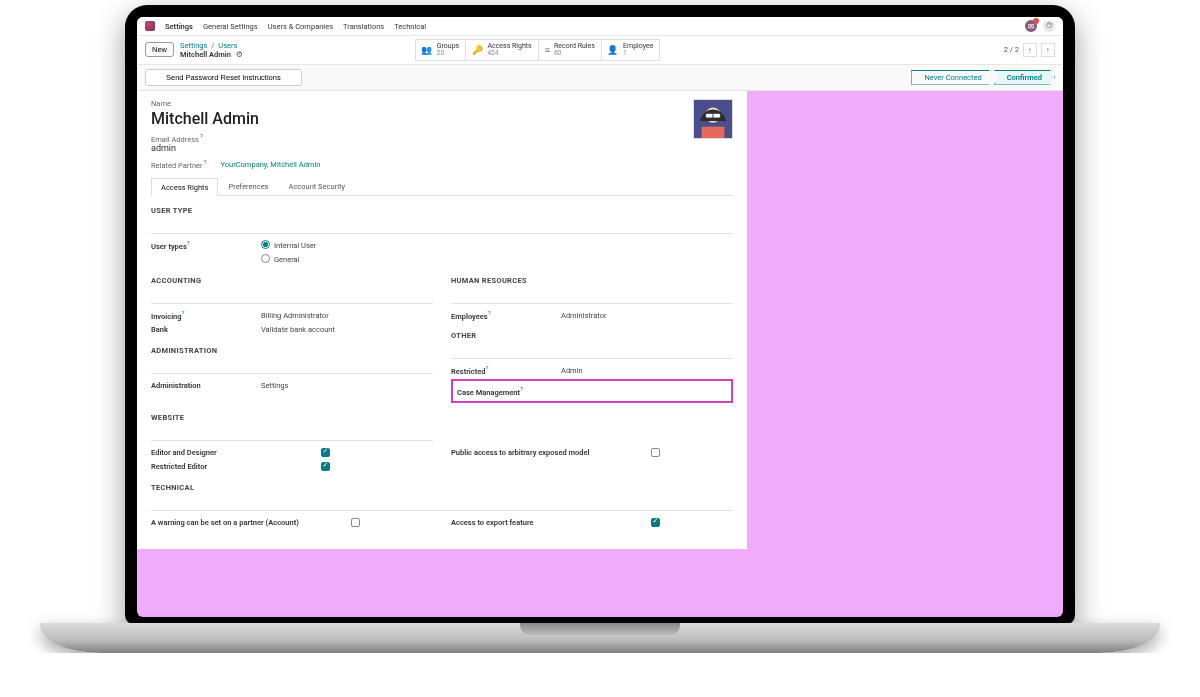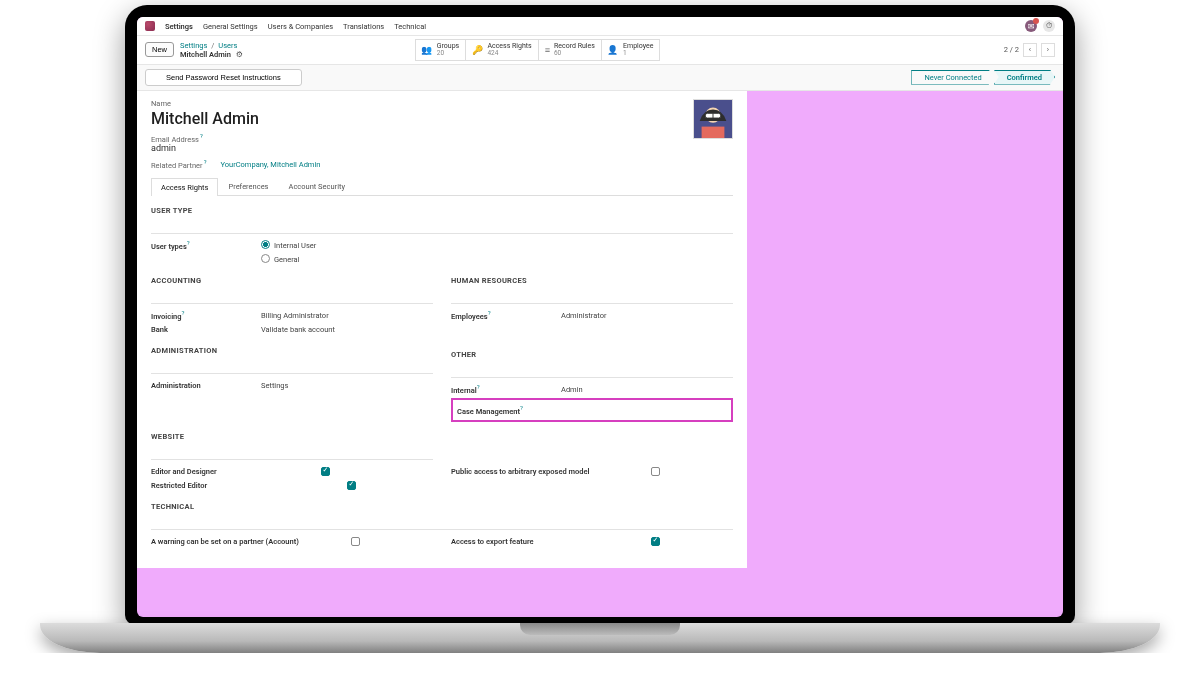--- a/index.html
+++ b/index.html
@@ -359,43 +359,43 @@
             </div>
           </div>
 
           <div class="col">
             <div class="grp-title">HUMAN RESOURCES</div>
             <div class="row">
               <span class="lab"><span>Employees</span><sup>?</sup></span>
               <span class="val">Administrator</span>
             </div>
 
-            <div class="grp-title" style="margin-top:28px">OTHER</div>
-            <div class="row">
-              <span class="lab"><span>Internal</span><sup>?</sup></span>
+            <div class="grp-title" style="margin-top:9px">OTHER</div>
+            <div class="row">
+              <span class="lab"><span>Restricted</span><sup>?</sup></span>
               <span class="val">Admin</span>
             </div>
             <div class="highlight">
               <div class="row">
                 <span class="lab"><span>Case Management</span><sup>?</sup></span>
                 <span class="val"></span>
               </div>
             </div>
           </div>
         </div>
 
         <div class="cols">
           <div class="col">
             <div class="grp-title">WEBSITE</div>
             <div class="row">
               <span class="lab" style="width:170px">Editor and Designer</span>
               <span class="chk on"></span>
             </div>
             <div class="row">
-              <span class="lab" style="width:196px">Restricted Editor</span>
+              <span class="lab" style="width:170px">Restricted Editor</span>
               <span class="chk on"></span>
             </div>
           </div>
           <div class="col">
             <div class="grp-title" style="visibility:hidden">.</div>
             <div class="row">
               <span class="lab" style="width:200px">Public access to arbitrary exposed model</span>
               <span class="chk"></span>
             </div>
           </div>

